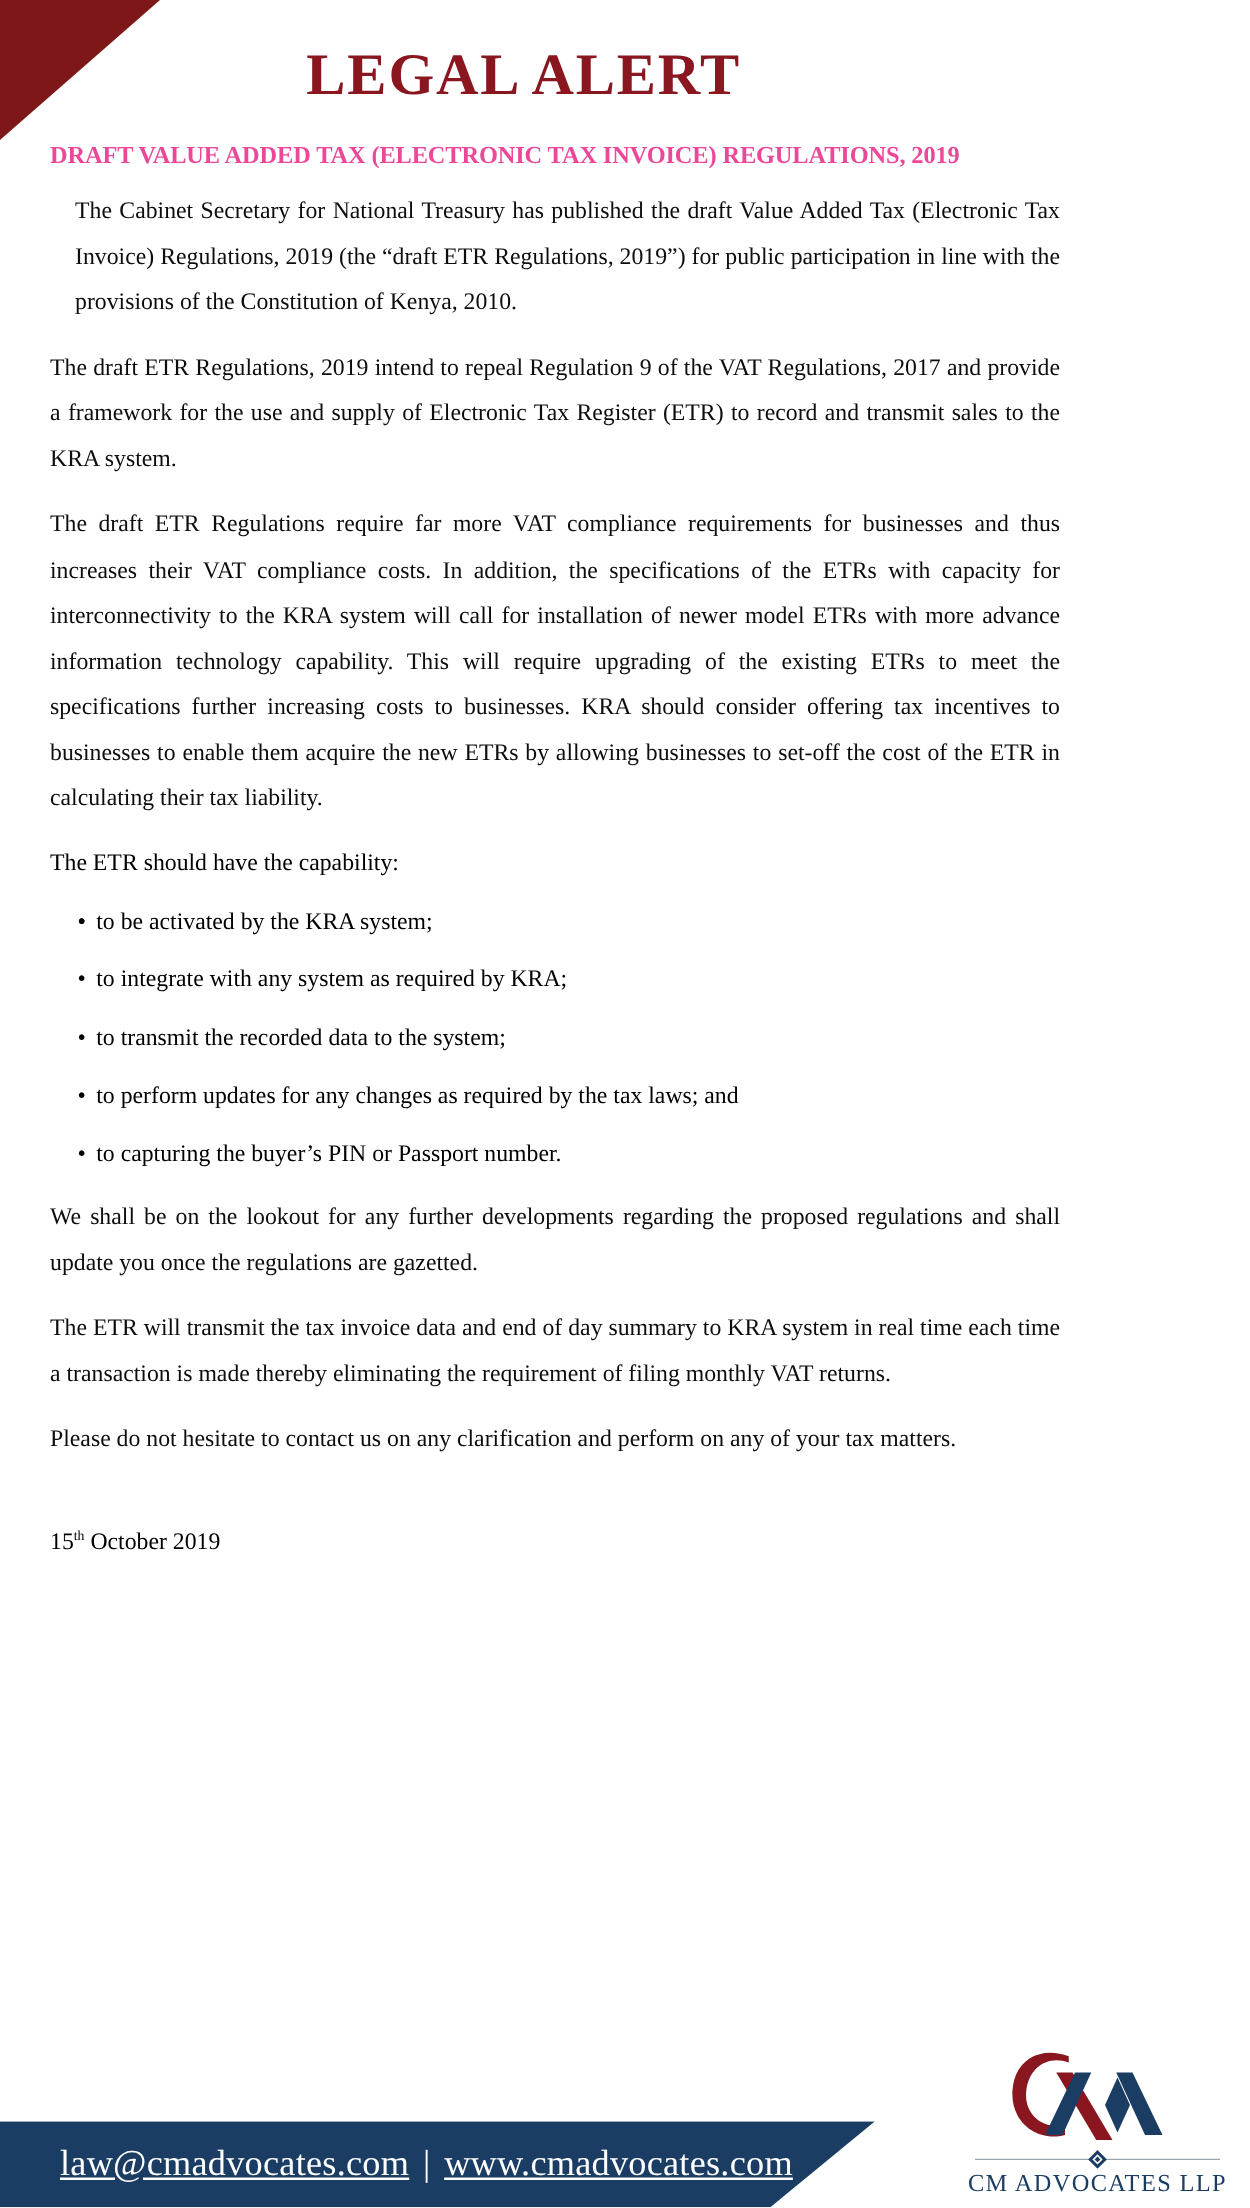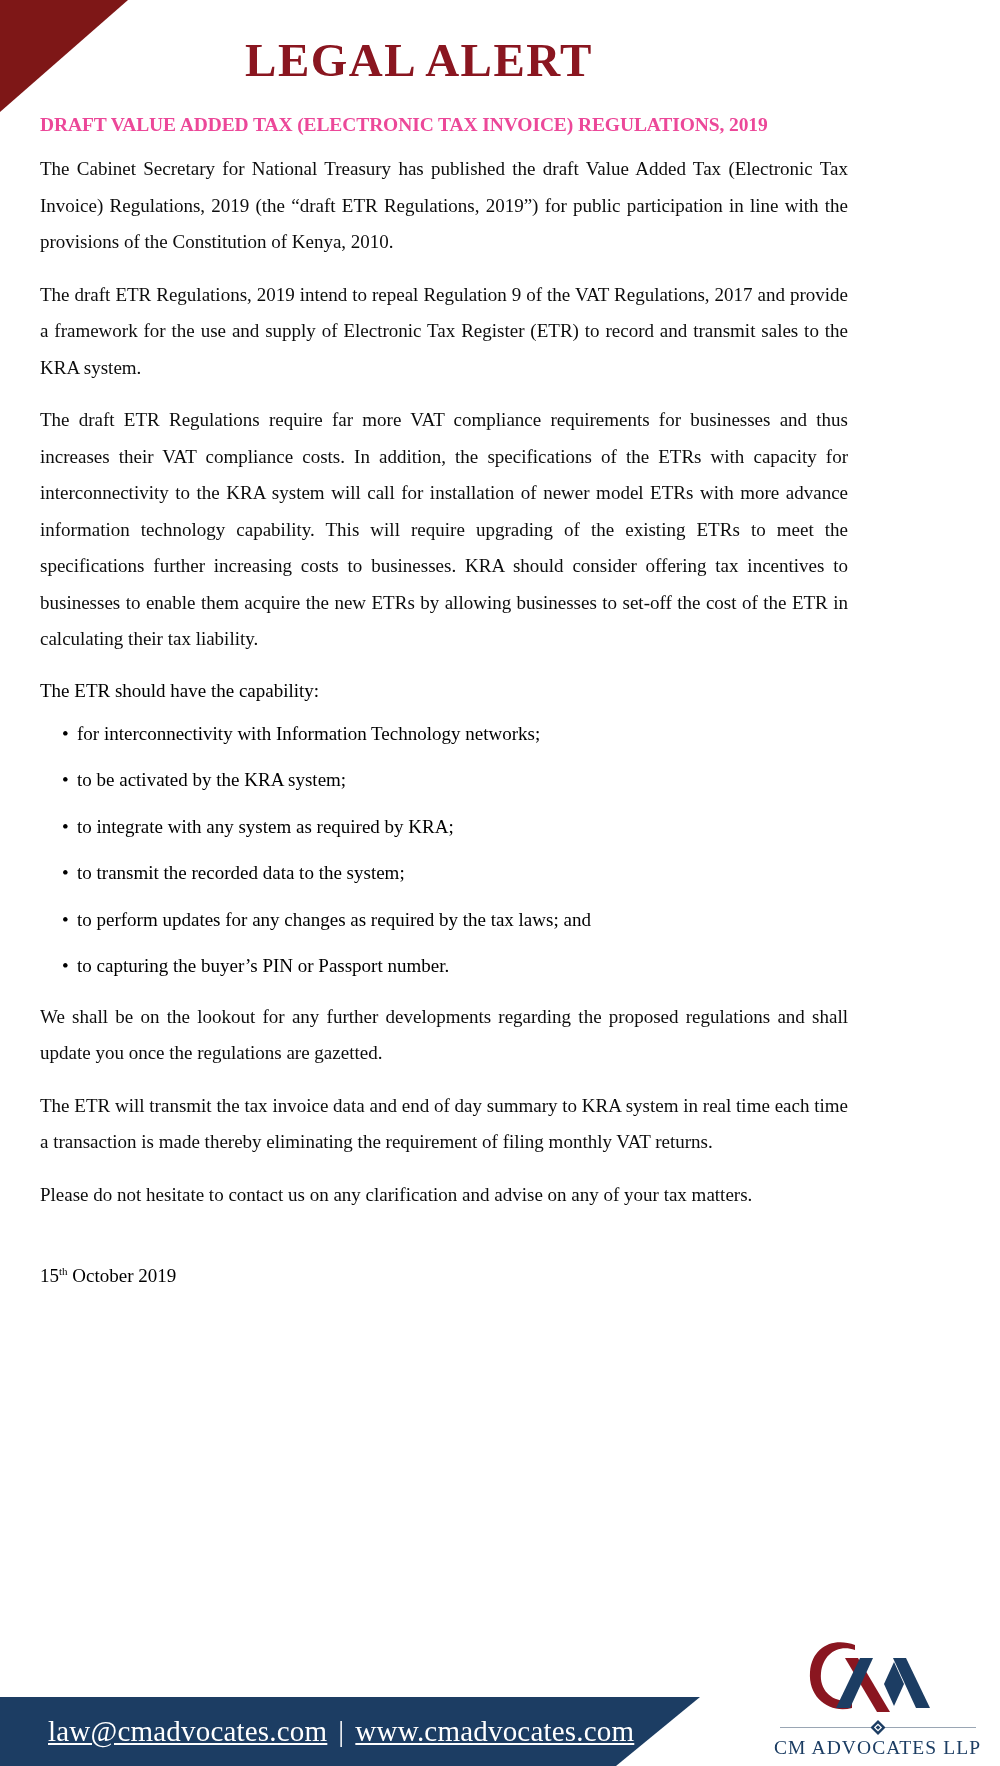--- a/index.html
+++ b/index.html
@@ -71,20 +71,21 @@
   p.para {
     font-size: 19px;
     line-height: 1.92;
     text-align: justify;
     margin: 0 0 16px 0;
     color: #0d0d0d;
   }
 
   p.para.lead {
     margin-bottom: 16px;
+    margin-left: 20px;
   }
 
   .cap-intro {
     font-size: 19px;
     line-height: 1.92;
     margin: 0 0 6px 0;
     text-align: left;
   }
 
   ul.cap-list {
@@ -157,21 +158,21 @@
     color: #ffffff;
     font-weight: 300;
   }
 
   
   .logo-block {
     position: absolute;
     right: 18px;
     bottom: 8px;
     width: 208px;
-    text-align: left;
+    text-align: center;
     z-index: 4;
   }
   .logo-mark {
     position: relative;
     width: 160px;
     height: 82px;
     margin: 0 auto 2px auto;
   }
   .logo-mark svg { display: block; }
 
@@ -220,21 +221,20 @@
 
     <p class="para lead">The Cabinet Secretary for National Treasury has published the draft Value Added Tax (Electronic Tax Invoice) Regulations, 2019 (the “draft ETR Regulations, 2019”) for public participation in line with the provisions of the Constitution of Kenya, 2010.</p>
     <p class="para">The draft ETR Regulations, 2019 intend to repeal Regulation 9 of the VAT Regulations, 2017 and provide a framework for the use and supply of Electronic Tax Register (ETR) to record and transmit sales to the KRA system.</p>
     <p class="para">The draft ETR Regulations require far more VAT compliance requirements for businesses and thus increases their VAT compliance costs. In addition, the specifications of the ETRs with capacity for interconnectivity to the KRA system will call for installation of newer model ETRs with more advance information technology capability. This will require upgrading of the existing ETRs to meet the specifications further increasing costs to businesses. KRA should consider offering tax incentives to businesses to enable them acquire the new ETRs by allowing businesses to set-off the cost of the ETR in calculating their tax liability.</p>
 
     <p class="cap-intro">The ETR should have the capability:</p>
 
     <ul class="cap-list">
       <li>
         <span class="bullet-dot">•</span>
-        <span>for interconnectivity with Information Technology networks;</span>
       </li>
       <li>
         <span class="bullet-dot">•</span>
         <span>to be activated by the KRA system;</span>
       </li>
       <li>
         <span class="bullet-dot">•</span>
         <span>to integrate with any system as required by KRA;</span>
       </li>
       <li>
@@ -246,21 +246,21 @@
         <span>to perform updates for any changes as required by the tax laws; and</span>
       </li>
       <li>
         <span class="bullet-dot">•</span>
         <span>to capturing the buyer’s PIN or Passport number.</span>
       </li>
     </ul>
 
     <p class="para">We shall be on the lookout for any further developments regarding the proposed regulations and shall update you once the regulations are gazetted.</p>
     <p class="para">The ETR will transmit the tax invoice data and end of day summary to KRA system in real time each time a transaction is made thereby eliminating the requirement of filing monthly VAT returns.</p>
-    <p class="para">Please do not hesitate to contact us on any clarification and advise on any of your tax matters.</p>
+    <p class="para">Please do not hesitate to contact us on any clarification and perform on any of your tax matters.</p>
 
     <div class="date-line">
       <span>15</span><sup>th</sup>
       <span>October 2019</span>
     </div>
 
   </div>
 
   <div class="footer">
 

